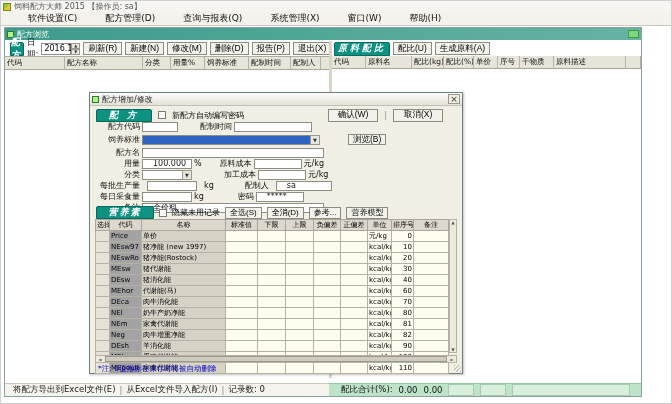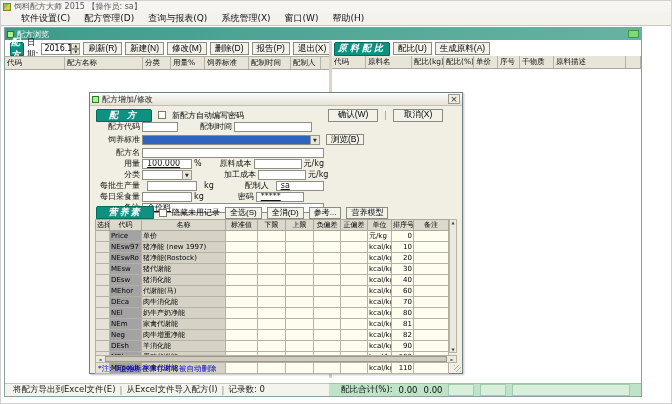--- a/index.html
+++ b/index.html
@@ -7,22 +7,22 @@
   body { font-family:"DejaVu Sans","Liberation Sans",sans-serif; }
   .app { position:relative; width:672px; height:404px; background:#ffffff; overflow:hidden;
          border:1px solid #d0d0d0; }
 
   
   .titlebar { position:absolute; left:0; top:0; right:0; height:11px; background:#f6f5f1;
               display:flex; align-items:center; gap:3px; padding-left:2px; font-size:8px; color:#555; }
   .app-ico { width:8px; height:8px; background:linear-gradient(135deg,#8dc63f 50%,#f4c430 50%);
              border:1px solid #6b8e23; }
   .menubar { position:absolute; left:0; top:11px; right:0; height:14px; background:#f3f2ec;
-             border-bottom:1px solid #c9c7bc; display:flex; align-items:flex-end; gap:4px;
-             padding-left:15px; font-size:9px; color:#111; }
+             border-bottom:1px solid #c9c7bc; display:flex; align-items:flex-end; gap:18px;
+             padding-left:22px; font-size:9px; color:#111; }
   .menu-item { padding:0 5px; }
 
   
   .child { position:absolute; left:3px; top:26px; width:638px; height:370px;
            border:1px solid #8aa0a0; background:#ffffff; }
   .child-title { position:absolute; left:0; top:0; right:0; height:12px;
                  background:linear-gradient(to right,#3d9b8a,#66b3a2); color:#fff;
                  display:flex; align-items:center; gap:3px; padding:0 2px; font-size:8px; }
   .child-ico { width:7px; height:7px; background:#aef08a; border:1px solid #2c7a2c; }
   .title-grow { flex:1; }
@@ -79,21 +79,21 @@
   .chk { width:8px; height:8px; background:#fff; border:1px solid #7a7a70; flex:0 0 auto; }
   .spacer { width:72px; }
   .dlg-btn { width:50px; height:13px; }
   .vbar { color:#999; font-size:9px; }
 
   .f-row { position:absolute; left:6px; right:6px; height:11px; display:flex; align-items:center;
            gap:2px; font-size:8px; color:#111; }
   .f-lab { width:44px; text-align:right; flex:0 0 auto; }
   .f-lab2 { width:48px; text-align:right; flex:0 0 auto; }
   .inp { background:#fff; border:1px solid #8e8e85; height:10px; font-size:8px;
-         display:flex; align-items:center; padding:0 4px; overflow:hidden; white-space:nowrap;text-decoration:underline; }
+         display:flex; align-items:center; padding:0 10px; overflow:hidden; white-space:nowrap; }
   .combo { display:flex; align-items:stretch; height:10px; }
   .combo-fill { border:1px solid #8e8e85; border-right:none; }
   .blue { background:#2f63c0; }
   .dd { width:10px; background:#e9e7dd; border:1px solid #9b998e; font-size:5px; color:#333;
         display:flex; align-items:center; justify-content:center; }
   .unit { font-size:8px; }
 
   .nut-tabrow { position:absolute; left:6px; top:113px; right:6px; height:13px;
                 display:flex; align-items:center; gap:5px; font-size:8px; }
   .tab-nut { width:58px; height:13px; letter-spacing:2px; }
@@ -254,21 +254,21 @@
       <span class="f-lab2" style="width:52px;">配制时间</span>
       <div class="inp" style="width:78px;"></div>
     </div>
 
     <div class="f-row" style="top:41px;">
       <span class="f-lab">饲养标准</span>
       <div class="combo">
         <div class="combo-fill blue" style="width:168px;"></div>
         <div class="dd">▼</div>
       </div>
-      <button class="btn" style="margin-left:4px;height:11px;">浏览(B)</button>
+      <button class="btn" style="margin-left:26px;height:11px;">浏览(B)</button>
     </div>
 
     <div class="f-row" style="top:54px;">
       <span class="f-lab">配方名</span>
       <div class="inp" style="width:182px;"></div>
     </div>
 
     <div class="f-row" style="top:65px;">
       <span class="f-lab">用量</span>
       <div class="inp" style="width:50px;">100.000</div>
@@ -288,21 +288,21 @@
       <span class="f-lab2">加工成本</span>
       <div class="inp" style="width:48px;"></div>
       <span class="unit">元/kg</span>
     </div>
 
     <div class="f-row" style="top:87px;gap:7px;">
       <span class="f-lab">每批生产量</span>
       <div class="inp" style="width:50px;"></div>
       <span class="unit">kg</span>
       <span class="f-lab2">配制人</span>
-      <div class="inp" style="width:48px;">sa</div>
+      <div class="inp" style="width:56px;">sa</div>
     </div>
 
     <div class="f-row" style="top:98px;">
       <span class="f-lab">每日采食量</span>
       <div class="inp" style="width:50px;"></div>
       <span class="unit">kg</span>
       <span class="f-lab2">密码</span>
       <div class="inp" style="width:48px;">*****</div>
     </div>
 

